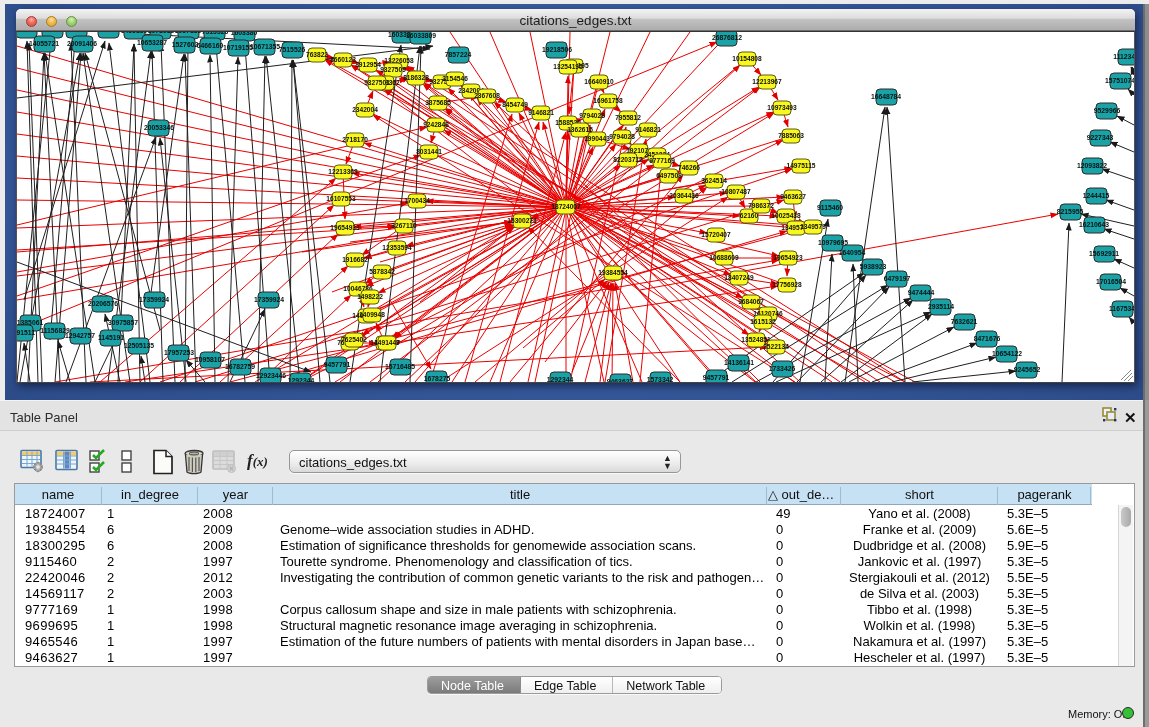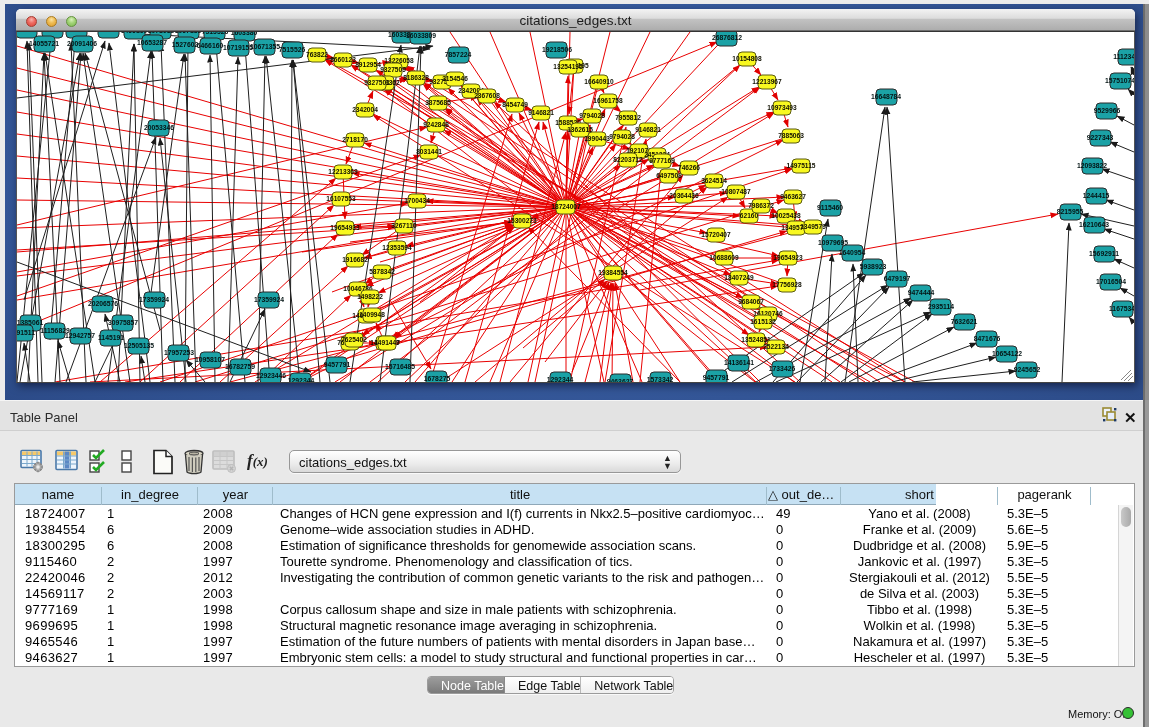--- a/index.html
+++ b/index.html
@@ -31,37 +31,37 @@
 .fx-float{position:absolute;left:1102px;top:6px;width:15px;height:15px;}
 .px{position:absolute;left:1124px;top:8px;font-size:15px;font-weight:bold;color:#111;}
 .toolbar{position:absolute;left:0;top:32px;width:100%;height:65px;border-radius:14px;}
 .combo{position:absolute;left:289px;top:18px;width:392px;height:23px;border:1px solid #979797;
  border-radius:5px;background:linear-gradient(#ffffff,#ececec 60%,#d9d9d9);
  box-shadow:0 1px 1px rgba(255,255,255,.8);}
 .combo .ct{position:absolute;left:9px;top:4px;font-size:13px;color:#111;}
 .combo .ar{position:absolute;right:8px;top:3px;font-size:9px;color:#222;line-height:8px;text-align:center}
 .tblbox{position:absolute;left:14px;top:83px;width:1121px;height:184px;background:#fff;
  border:1px solid #9a9a9a;}
-.thead{position:absolute;left:0;top:0;width:921px;height:21px;background:#c6e1f3;
+.thead{position:absolute;left:0;top:0;width:1077px;height:21px;background:#c6e1f3;
  border-bottom:1px solid #8fa8b8;font-size:13px;color:#111;}
 .th{position:absolute;top:3px;box-sizing:border-box;text-align:center;border-right:1px solid #9fbccb;height:18px;white-space:nowrap;overflow:hidden;}
 .tbody{position:absolute;left:0;top:22px;width:1119px;height:163px;overflow:hidden;
  font-size:13px;color:#000;}
 .tr{position:absolute;left:0;width:100%;height:16px;line-height:16px;}
 .tr div{position:absolute;top:0;white-space:nowrap;overflow:hidden;}
 .c0{left:10px;width:86px;letter-spacing:.35px}.c1{left:92px;width:88px}.c2{left:188px;width:80px;letter-spacing:.3px}
 .c3{left:265px;width:490px}.c4{left:761px;width:70px}
 .c5{left:826px;width:157px;text-align:center}.c6{left:992px;width:95px}
 .vsb{position:absolute;left:1103px;top:21px;width:15px;height:161px;background:#f4f4f4;
  border-left:1px solid #d5d5d5;}
 .vsb .thumb{position:absolute;left:2px;top:2px;width:10px;height:20px;border-radius:5px;
  background:linear-gradient(90deg,#c9c9c9,#a9a9a9);}
 .seg{position:absolute;left:427px;top:276px;height:18px;border:1px solid #9b9b9b;border-radius:4px;
  overflow:hidden;background:#fff;font-size:12.5px;display:flex;box-shadow:0 1px 0 rgba(255,255,255,.7);}
-.seg div{padding:1px 0 0 13px;line-height:16px;text-align:right;}
+.seg div{padding:1px 16px 0 13px;line-height:16px;text-align:right;}
 .seg .on{background:linear-gradient(#9d9d9d,#7a7a7a);color:#fff;border-right:1px solid #8a8a8a;}
 .seg .off{background:linear-gradient(#ffffff,#efefef);color:#111;}
 .seg .off + .off{border-left:1px solid #b8b8b8;}
 .mem{position:absolute;left:1060px;top:308px;font-size:11px;color:#111;padding-left:8px;}
 .dot{position:absolute;left:1122px;top:307px;width:12px;height:12px;border-radius:50%;
  background:#35c135;border:1.5px solid #2a2a2a;}
 .ticon{position:absolute;top:17px;}
 </style></head>
 <body>
 <div class="desktop"></div>
@@ -757,21 +757,20 @@
 <div class="th" style="left:259px;width:493px">title</div>
 <div class="th" style="left:753px;width:73px;text-align:left;">△ out_de…</div>
 <div class="th" style="left:827px;width:156px">short</div>
 <div class="th" style="left:984px;width:92px;border-right:1px solid #9fbccb">pagerank</div>
 </div>
     <div class="tbody">
       <div class="tr">
           <div class="c0">18724007</div>
           <div class="c1">1</div>
           <div class="c2">2008</div>
-          <div class="c3">Changes of HCN gene expression and I(f) currents in Nkx2.5–positive cardiomyoc…</div>
           <div class="c4">49</div>
           <div class="c5">Yano et al. (2008)</div>
           <div class="c6">5.3E–5</div>
         </div>
 <div class="tr">
           <div class="c0">19384554</div>
           <div class="c1">6</div>
           <div class="c2">2009</div>
           <div class="c3">Genome–wide association studies in ADHD.</div>
           <div class="c4">0</div>
@@ -837,21 +836,20 @@
           <div class="c2">1997</div>
           <div class="c3">Estimation of the future numbers of patients with mental disorders in Japan base…</div>
           <div class="c4">0</div>
           <div class="c5">Nakamura et al. (1997)</div>
           <div class="c6">5.3E–5</div>
         </div>
 <div class="tr">
           <div class="c0">9463627</div>
           <div class="c1">1</div>
           <div class="c2">1997</div>
-          <div class="c3">Embryonic stem cells: a model to study structural and functional properties in car…</div>
           <div class="c4">0</div>
           <div class="c5">Hescheler et al. (1997)</div>
           <div class="c6">5.3E–5</div>
         </div>
     </div>
     <div class="vsb">
         <div class="thumb"></div>
       </div>
   </div>
   <div class="seg">

